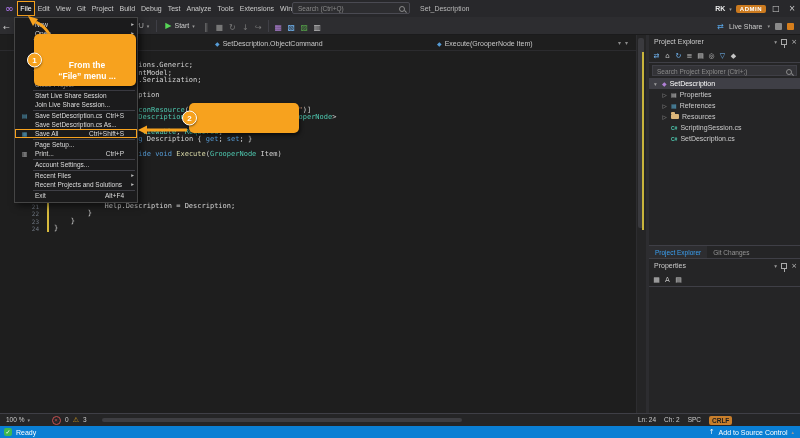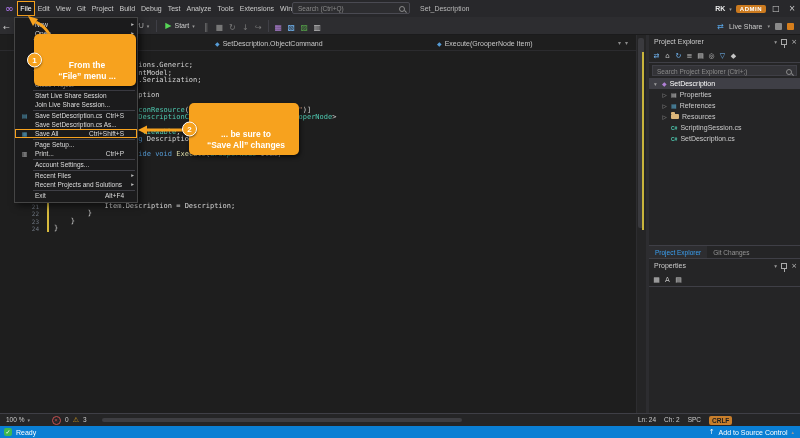--- a/index.html
+++ b/index.html
@@ -222,21 +222,21 @@
         <div class="code-line"><span class="c-pl">        [</span><span class="c-ty">DataMember</span><span class="c-pl">, </span><span class="c-ty">Viewable</span><span class="c-pl">, </span><span class="c-ty">Required</span><span class="c-pl">]</span></div>
         <div class="code-line"><span class="c-pl">        </span><span class="c-kw">public string </span><span class="c-pl">Description { </span><span class="c-kw">get</span><span class="c-pl">; </span><span class="c-kw">set</span><span class="c-pl">; }</span></div>
         <div class="code-line"></div>
         <div class="code-line"><span class="c-pl">        </span><span class="c-kw">public override void </span><span class="c-me">Execute</span><span class="c-pl">(</span><span class="c-ty">GrooperNode</span><span class="c-pl"> Item)</span></div>
         <div class="code-line"><span class="c-pl">        {</span></div>
         <div class="code-line"></div>
         <div class="code-line"></div>
         <div class="code-line"></div>
         <div class="code-line"></div>
         <div class="code-line"></div>
-        <div class="code-line"><span class="c-pl">            Item.Description = Description;</span></div>
+        <div class="code-line"><span class="c-pl">            Help.Description = Description;</span></div>
         <div class="code-line"><span class="c-pl">        }</span></div>
         <div class="code-line"><span class="c-pl">    }</span></div>
         <div class="code-line"><span class="c-pl">}</span></div>
       </div>
   </div>
   <div class="vscroll"></div>
   <div class="vs-thumb"></div>
   <div class="vs-ann"></div>
 
   <div class="filemenu" id="file-menu">
@@ -276,22 +276,20 @@
     <polygon points="138,130 147,125.5 147,134.5" fill="#F7A21E"></polygon>
   </svg>
 
   <div class="callout" style="left:34px;top:34px;width:88px;">
     <span class="badge">1</span>
     <span>From the
 “File” menu ...</span>
   </div>
   <div class="callout" style="left:189px;top:103px;width:96px;">
     <span class="badge">2</span>
-    <span>... be sure to
-“Save All” changes</span>
   </div>
 
   <div class="rsplit"></div>
   <div class="rpanel">
     <div class="panel-header">
       <span>Project Explorer</span>
       <span class="ph-icons">
         <span class="chev">▾</span>
         <span class="pin-icon"></span>
         <span class="xicon">×</span>

